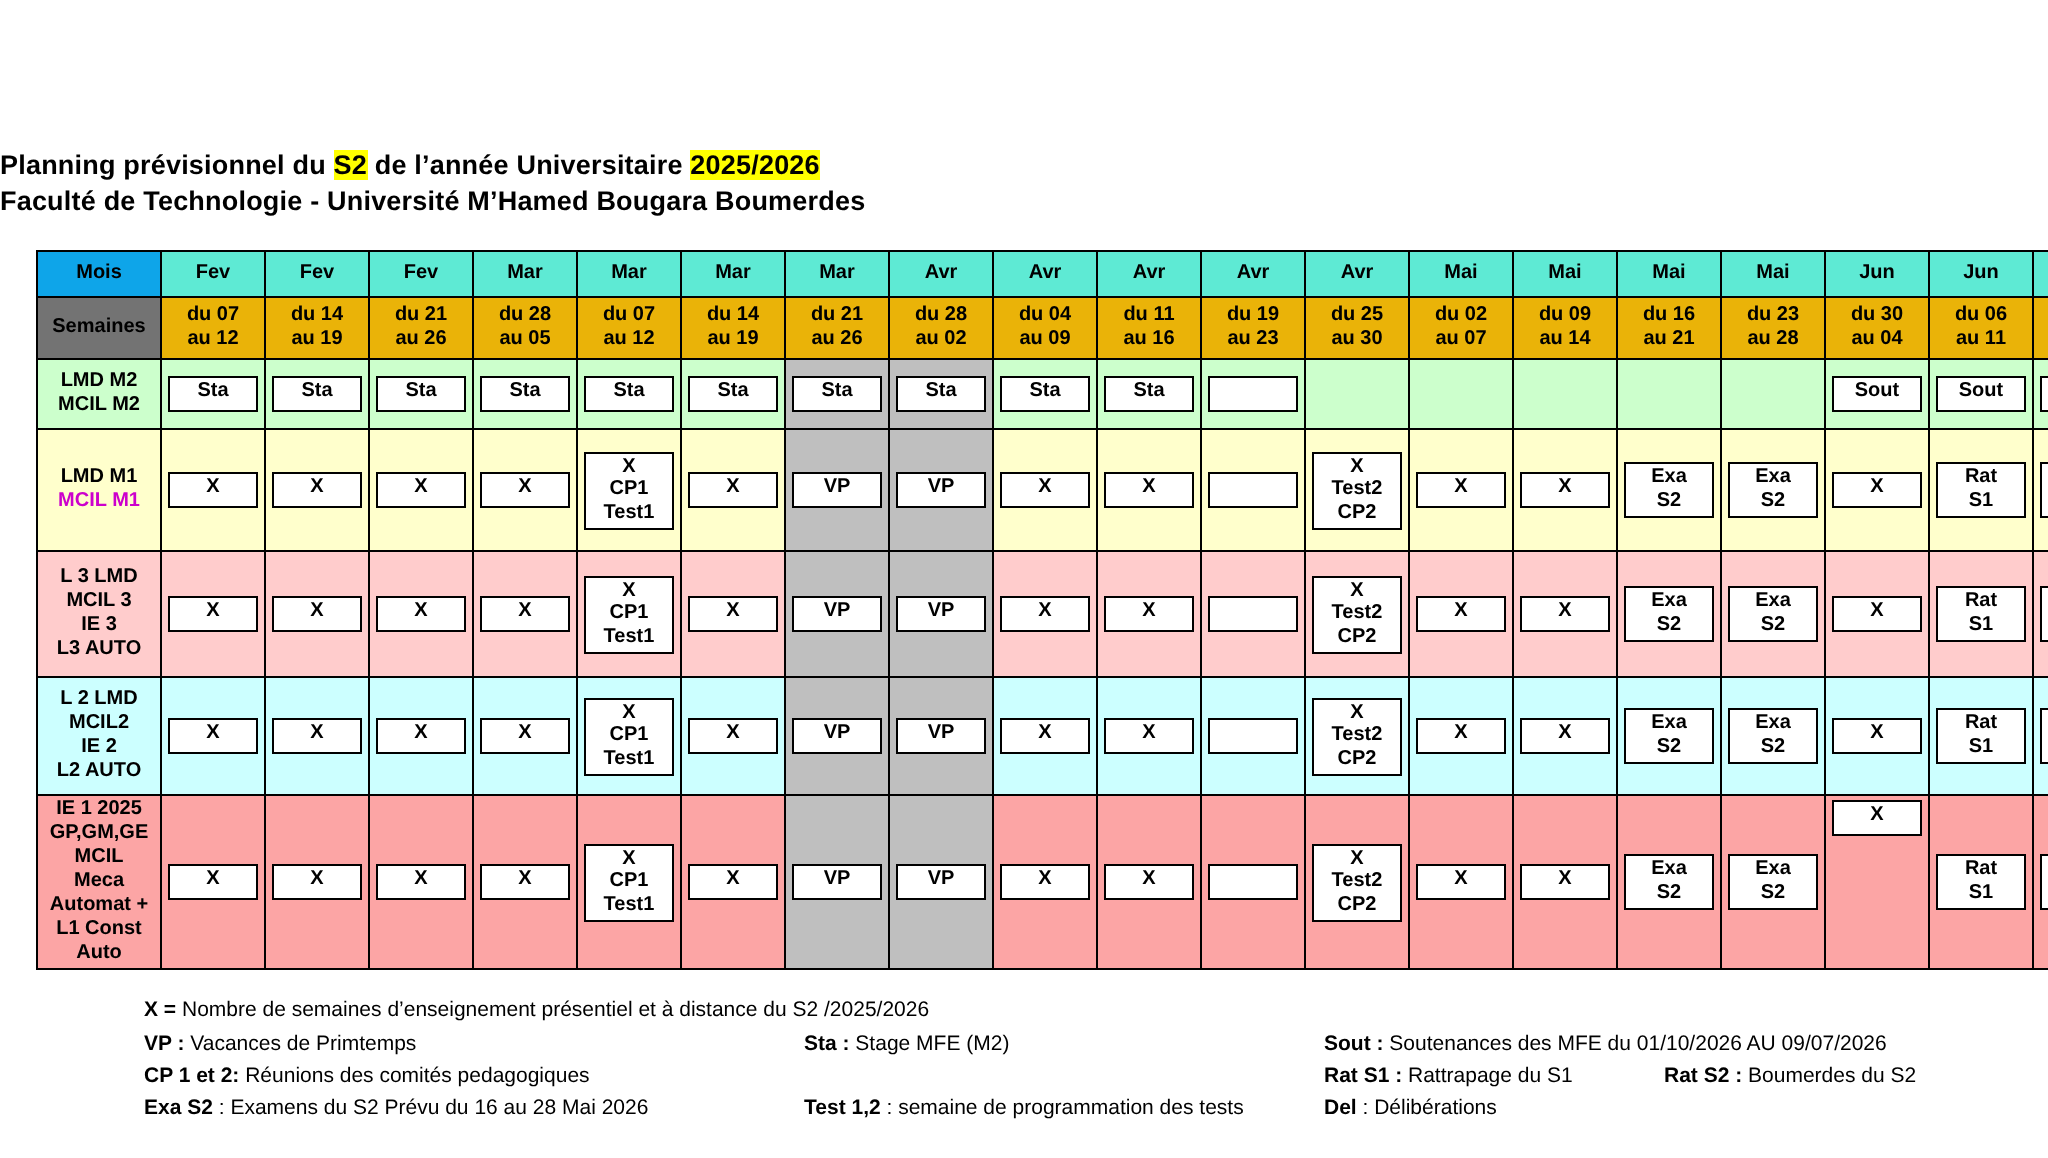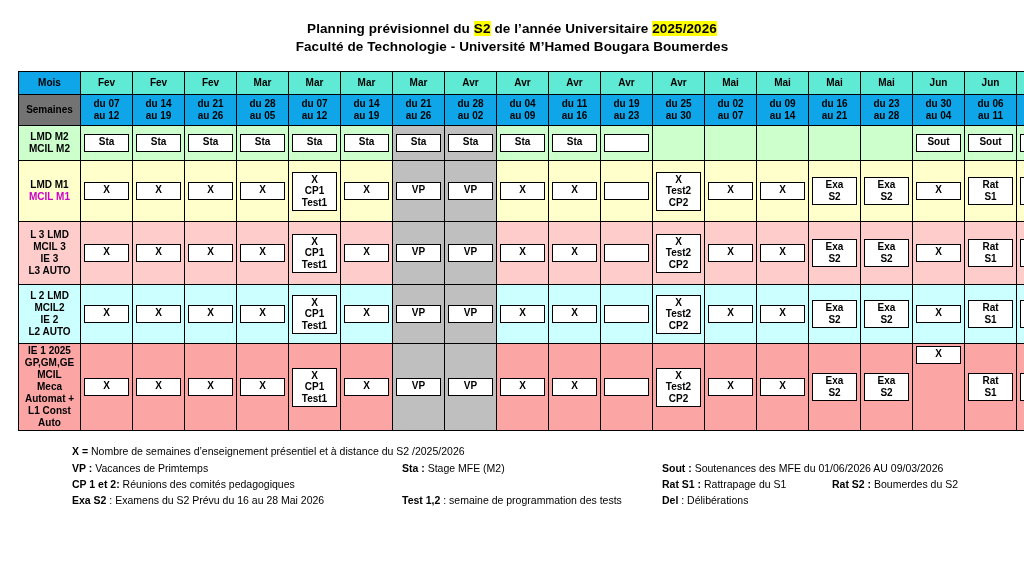--- a/index.html
+++ b/index.html
@@ -15,23 +15,24 @@
     overflow: hidden;
   }
   .page {
     position: relative;
     width: 1024px;
     height: 579px;
     box-sizing: border-box;
   }
   
   .title-block {
-    text-align: center;
-    padding-top: 20px;
+    text-align: left;
+    padding-top: 40px;
     line-height: 1.35;
+    margin-top: 34px;
   }
   .title-line {
     font-size: 13.5px;
     font-weight: bold;
     letter-spacing: .1px;
   }
   .hl {
     background: #ffff00;
   }
   
@@ -57,21 +58,21 @@
   col.rowhead { width: 62px; }
   col.wk { width: 52px; }
 
   
   .r-mois td {
     height: 22px;
     background: #5eead4;
   }
   .r-sem td {
     height: 30px;
-    background: #0ea5e9;
+    background: #eab308;
   }
   .r-sem td.rh { background: #737373; }
   .r-mois td.rh { background: #0ea5e9; }
   .wkline { display:block; }
 
   
   .rowhead-cell {
     font-size: 9.5px;
     font-weight: bold;
     padding: 2px 1px;
@@ -666,21 +667,21 @@
       </div>
     </div>
     <div class="legend-row">
       <div class="legend-c1">
         <b>VP :</b><span> Vacances de Primtemps</span>
       </div>
       <div class="legend-c2">
         <b>Sta :</b><span> Stage MFE  (M2)</span>
       </div>
       <div class="legend-c3">
-        <b>Sout :</b><span> Soutenances des MFE  du  01/06/2026 AU 09/03/2026</span>
+        <b>Sout :</b><span> Soutenances des MFE  du  01/10/2026 AU 09/07/2026</span>
       </div>
     </div>
     <div class="legend-row">
       <div class="legend-c1" style="width:590px">
         <b>CP 1 et 2:</b><span> Réunions des comités pedagogiques</span>
       </div>
       <div style="width:170px">
         <b>Rat S1 :</b><span> Rattrapage du S1</span>
       </div>
       <div>

